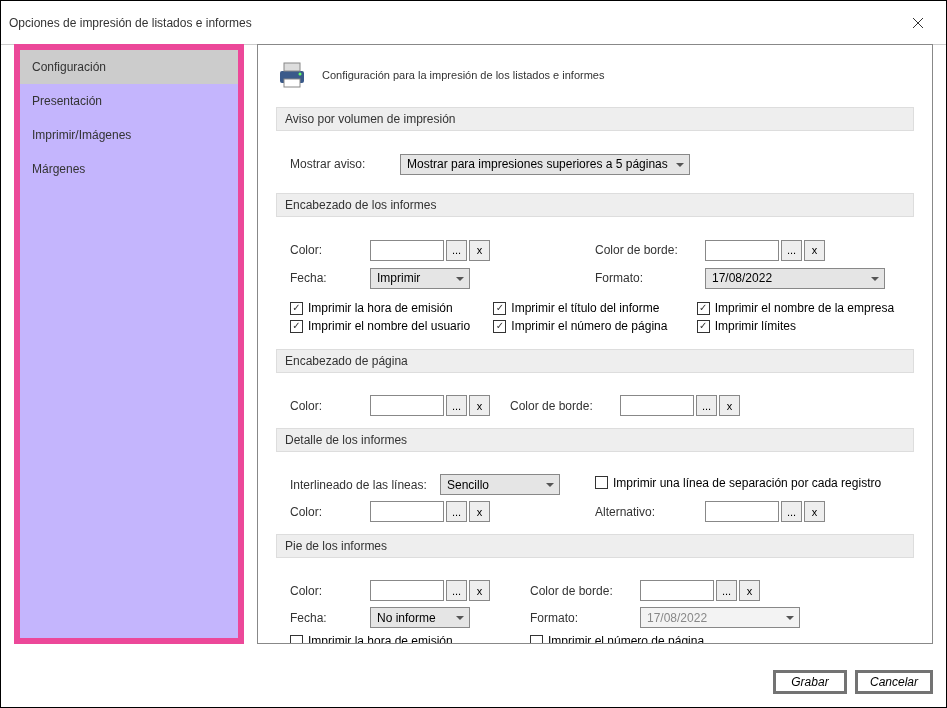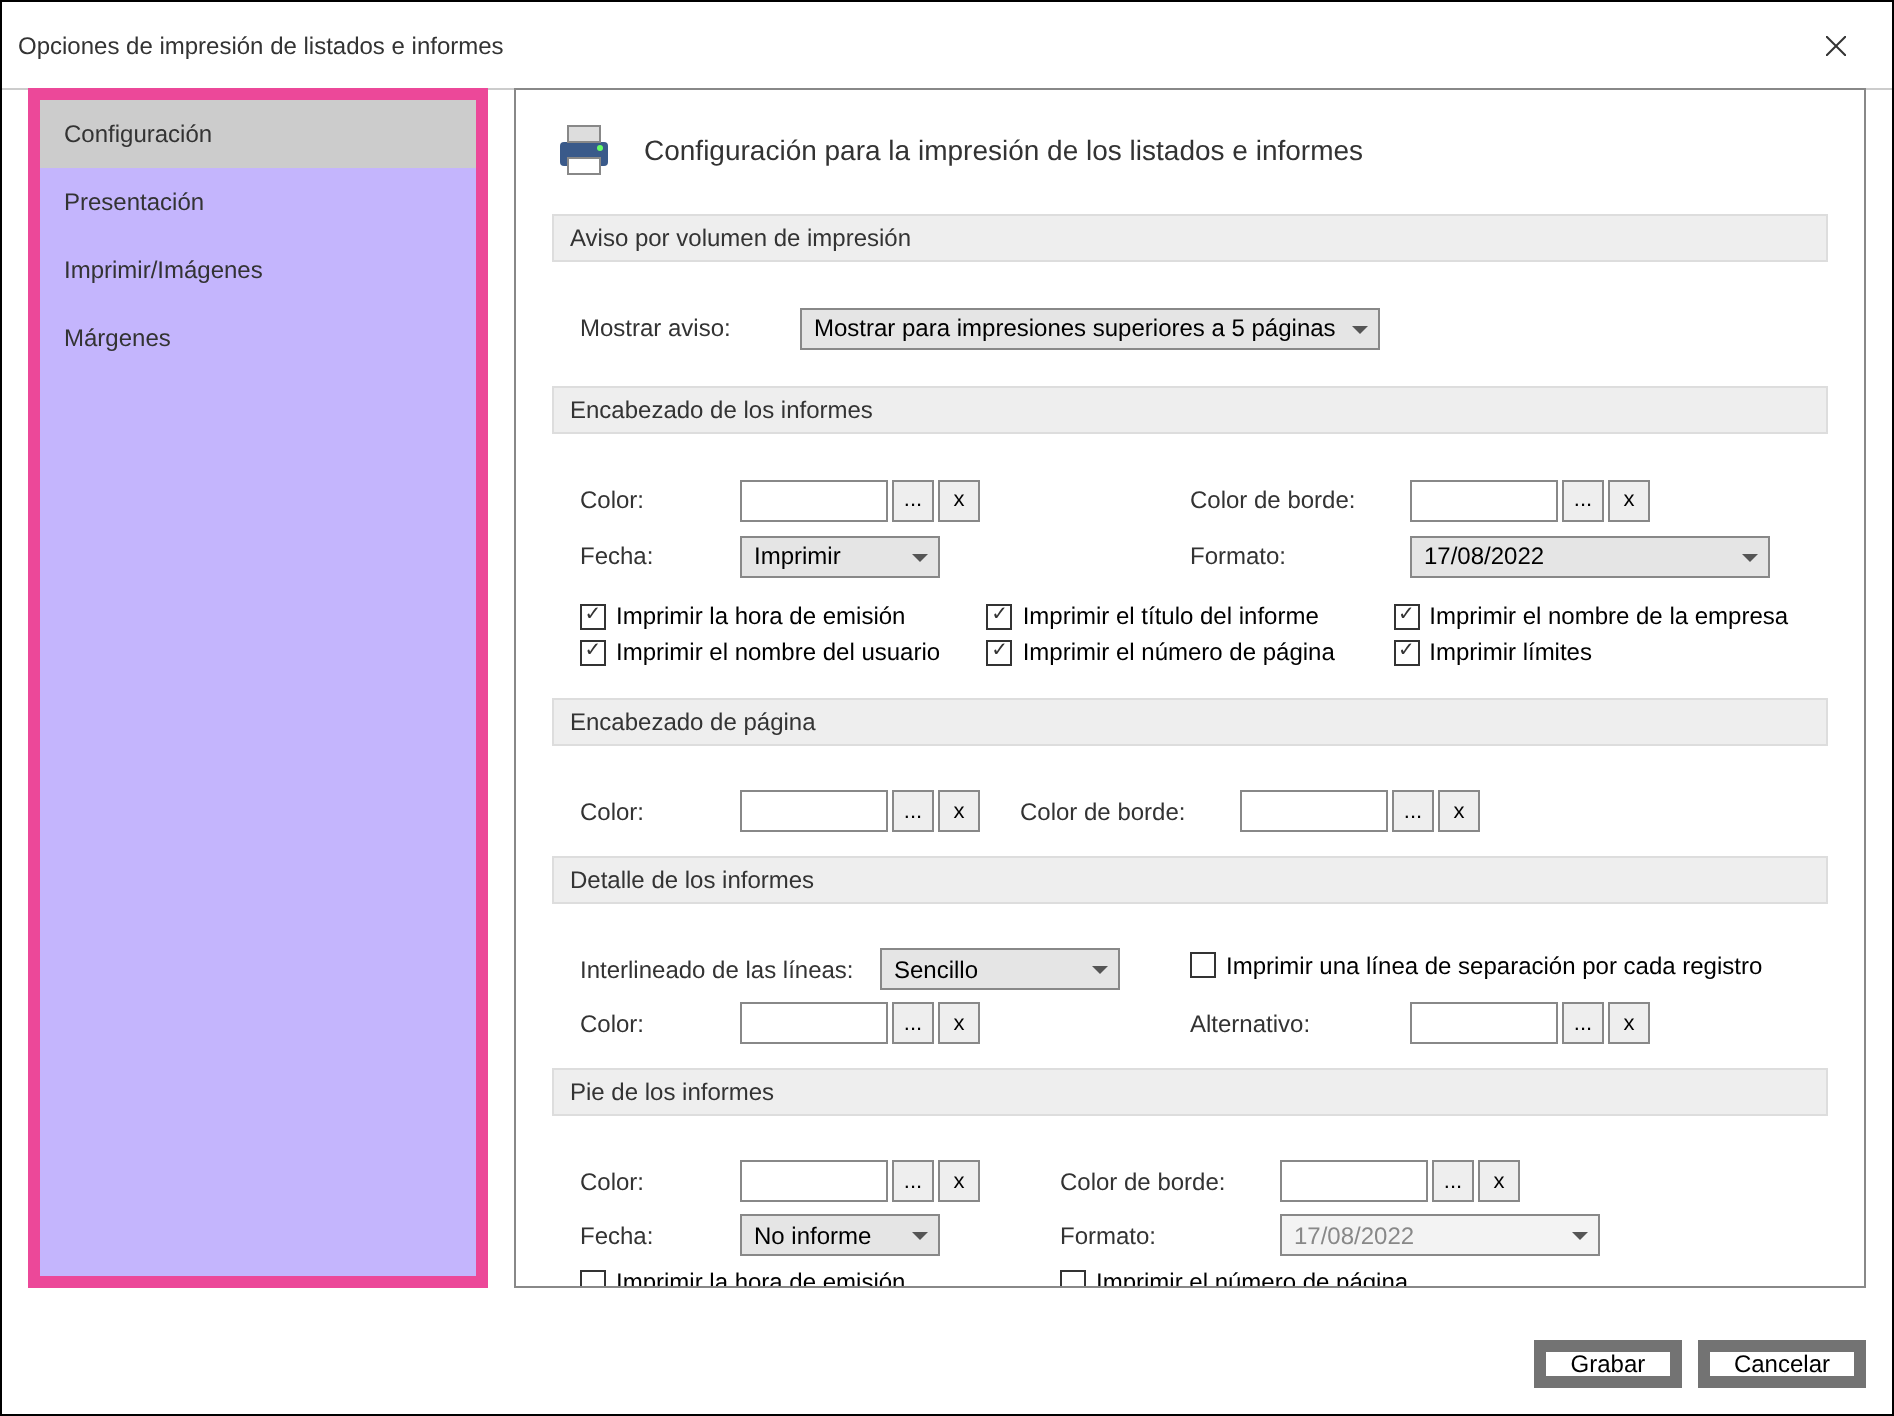--- a/index.html
+++ b/index.html
@@ -12,21 +12,21 @@
 .content { position: absolute; top: 30px; left: 0; right: 0; bottom: 50px; padding: 13px; display: flex; gap: 13px; }
 
 .sidebar { width: 230px; border: 6px solid #ec4899; background: #c4b5fd; }
 .sidebar-item { padding: 10px 12px; cursor: pointer; color: #333; }
 .sidebar-item.active { background: #ccc; }
 
 .main { flex: 1; border: 1px solid #888; background: #fff; padding: 14px 18px; overflow-y: auto; }
 
 .header-row { display: flex; align-items: center; gap: 14px; margin-bottom: 16px; }
 .printer-icon { width: 32px; height: 32px; }
-.page-title { font-size: 14px; color: #333; }
+.page-title { font-size: 11px; color: #333; }
 
 .section-header { background: #eee; border: 1px solid #ddd; padding: 4px 8px; color: #333; margin-bottom: 22px; }
 .section-body { padding: 0 14px 12px 14px; }
 
 .form-row { display: flex; align-items: center; margin-bottom: 6px; min-height: 22px; }
 .label { width: 80px; color: #333; }
 .label-wide { width: 150px; color: #333; }
 .label-mid { width: 110px; color: #333; }
 
 select, .combo { height: 21px; border: 1px solid #888; background: #e5e5e5; padding: 0 18px 0 6px; cursor: pointer; position: relative; }
@@ -41,21 +41,21 @@
 .check-col { flex: 1; }
 .check-item { display: flex; align-items: center; gap: 5px; margin-bottom: 4px; cursor: pointer; }
 .checkbox { width: 13px; height: 13px; border: 1px solid #333; background: #fff; display: inline-flex; align-items: center; justify-content: center; font-size: 10px; line-height: 1; }
 .checkbox.checked::before { content: "✓"; color: #333; }
 
 .two-col { display: flex; }
 .two-col .col { flex: 1; }
 .two-col .col2 { display:flex; align-items:center; }
 
 .footer { position: absolute; bottom: 0; left: 0; right: 0; height: 50px; display: flex; align-items: center; justify-content: flex-end; padding: 0 13px; gap: 8px; }
-.btn { min-width: 74px; height: 24px; border: 6px solid #737373; background: #fff; display: inline-flex; align-items: center; justify-content: center; cursor: pointer; padding: 0 12px; }
+.btn { min-width: 74px; height: 24px; border: 3px solid #737373; background: #fff; display: inline-flex; align-items: center; justify-content: center; cursor: pointer; padding: 0 12px; font-style: italic; }
 
 .load-row { display: flex; justify-content: flex-end; margin-top: 8px; }
 .split-btn { display: flex; }
 .split-btn .main-b { border: 1px solid #888; height: 24px; padding: 0 12px; display: flex; align-items: center; background: #fff; cursor: pointer; }
 .split-btn .drop-b { border: 1px solid #888; border-left: none; width: 20px; height: 24px; display: flex; align-items: center; justify-content: center; background: #fff; cursor: pointer; }
 .split-btn .drop-b::after { content: ""; border-left: 4px solid transparent; border-right: 4px solid transparent; border-top: 4px solid #555; }
 </style>
 </head>
 <body>
 

